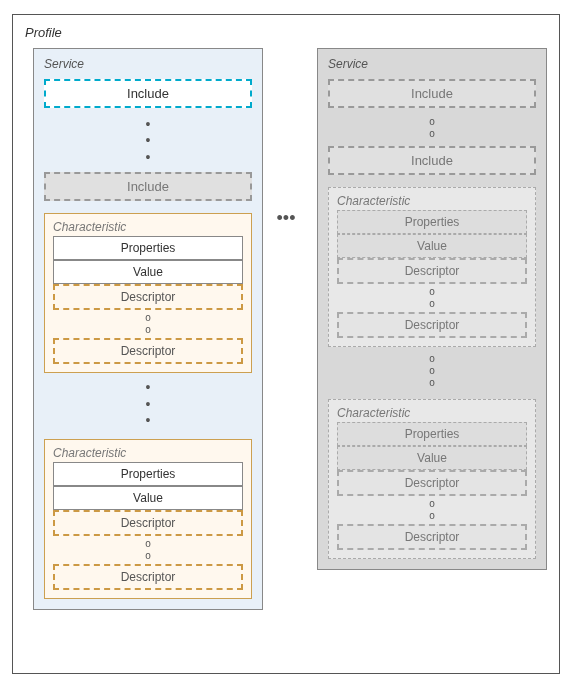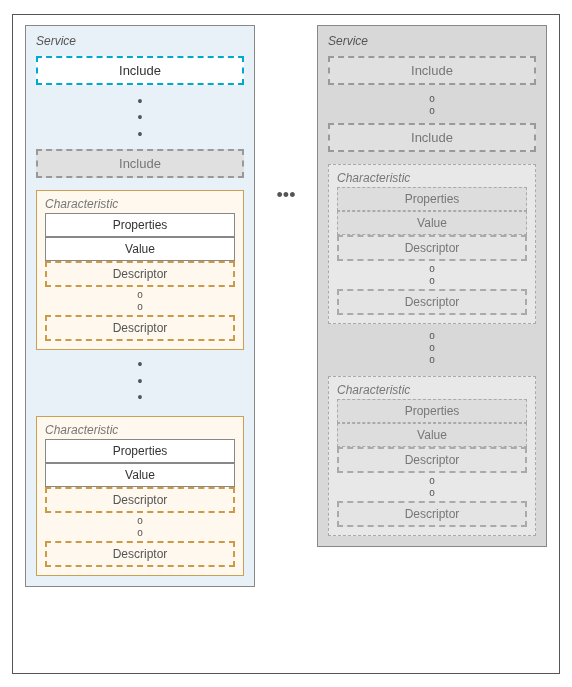--- a/index.html
+++ b/index.html
@@ -41,20 +41,21 @@
     
     .service-panel {
       border: 1px solid #888;
       background: #e8f0f8;
       padding: 8px 10px 10px 10px;
       width: 230px;
       display: flex;
       flex-direction: column;
       align-items: stretch;
       gap: 4px;
+      margin-left: 8px;
     }
 
     .service-panel.right {
       background: #d8d8d8;
     }
 
     .service-label {
       font-size: 12px;
       color: #555;
       margin-bottom: 4px;
@@ -164,20 +165,21 @@
     }
 
     .section-gap {
       margin-top: 6px;
     }
   </style>
 </head>
 <body>
 
 <div class="diagram-container">
+  <div class="diagram-title">Profile</div>
 
   <div class="services-row">
 
     <div class="service-panel">
       <div class="service-label">Service</div>
 
       <div class="include-box-active">Include</div>
 
       <div class="dots-vertical">•<br>•<br>•</div>
 

